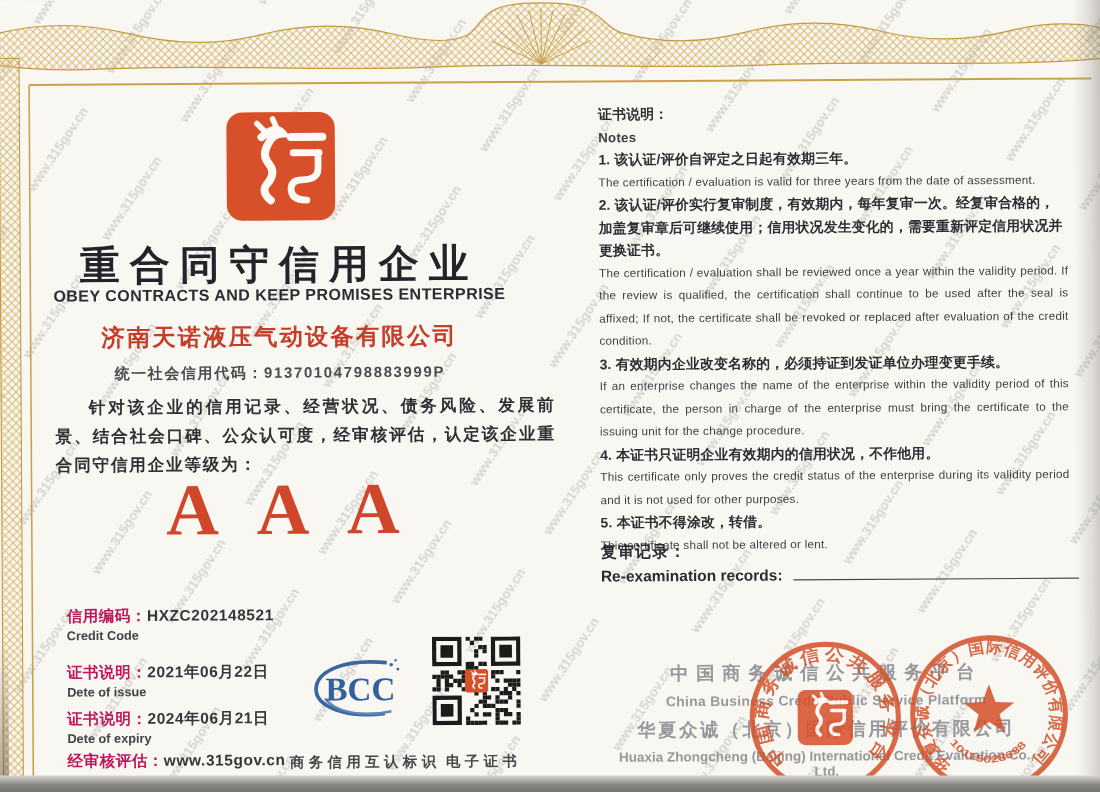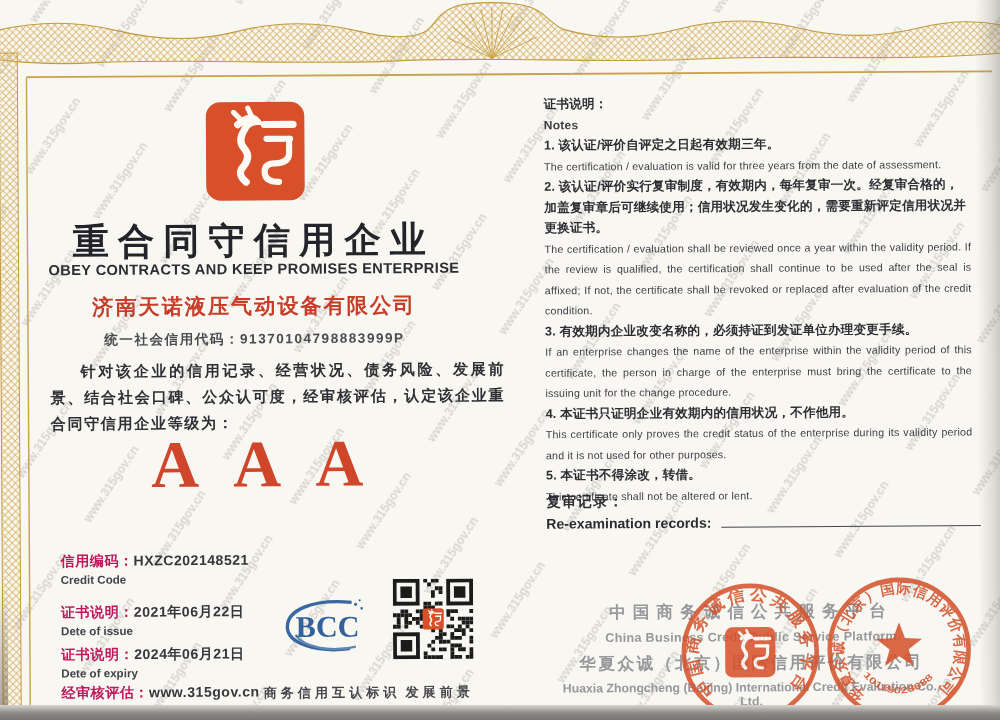--- a/index.html
+++ b/index.html
@@ -259,21 +259,21 @@
         <rect x="60.8" y="7.6" width="11.399999999999999" height="11.399999999999999" fill="#1b1b1b"></rect>
         <rect x="0" y="53.199999999999996" width="26.599999999999998" height="26.599999999999998" fill="#1b1b1b"></rect>
         <rect x="3.8" y="57" width="19" height="19" fill="#f8f6f1"></rect>
         <rect x="7.6" y="60.8" width="11.399999999999999" height="11.399999999999999" fill="#1b1b1b"></rect>
       </svg>
   <svg class="abs" width="22" height="22" style="left:421px;top:606px">
     <use href="#xinlogo" width="22" height="22"></use>
   </svg>
 
   <div class="abs mark-label" style="left:263px;top:681px">商务信用互认标识</div>
-  <div class="abs mark-label" style="left:404px;top:681px">发展前景</div>
+  <div class="abs mark-label" style="left:404px;top:681px">电子证书</div>
 
   <div class="abs notes">
     <p class="n-zh">证书说明：</p>
     <p class="n-en" style="font-weight:bold;font-size:12px">Notes</p>
     <p class="n-zh">1. 该认证/评价自评定之日起有效期三年。</p>
     <p class="n-en">The certification / evaluation is valid for three years from the date of assessment.</p>
     <p class="n-zh">2. 该认证/评价实行复审制度，有效期内，每年复审一次。经复审合格的，加盖复审章后可继续使用；信用状况发生变化的，需要重新评定信用状况并更换证书。</p>
     <p class="n-en">The certification / evaluation shall be reviewed once a year within the validity period. If the review is qualified, the certification shall continue to be used after the seal is affixed; If not, the certificate shall be revoked or replaced after evaluation of the credit condition.</p>
     <p class="n-zh">3. 有效期内企业改变名称的，必须持证到发证单位办理变更手续。</p>
     <p class="n-en">If an enterprise changes the name of the enterprise within the validity period of this certificate, the person in charge of the enterprise must bring the certificate to the issuing unit for the change procedure.</p>

